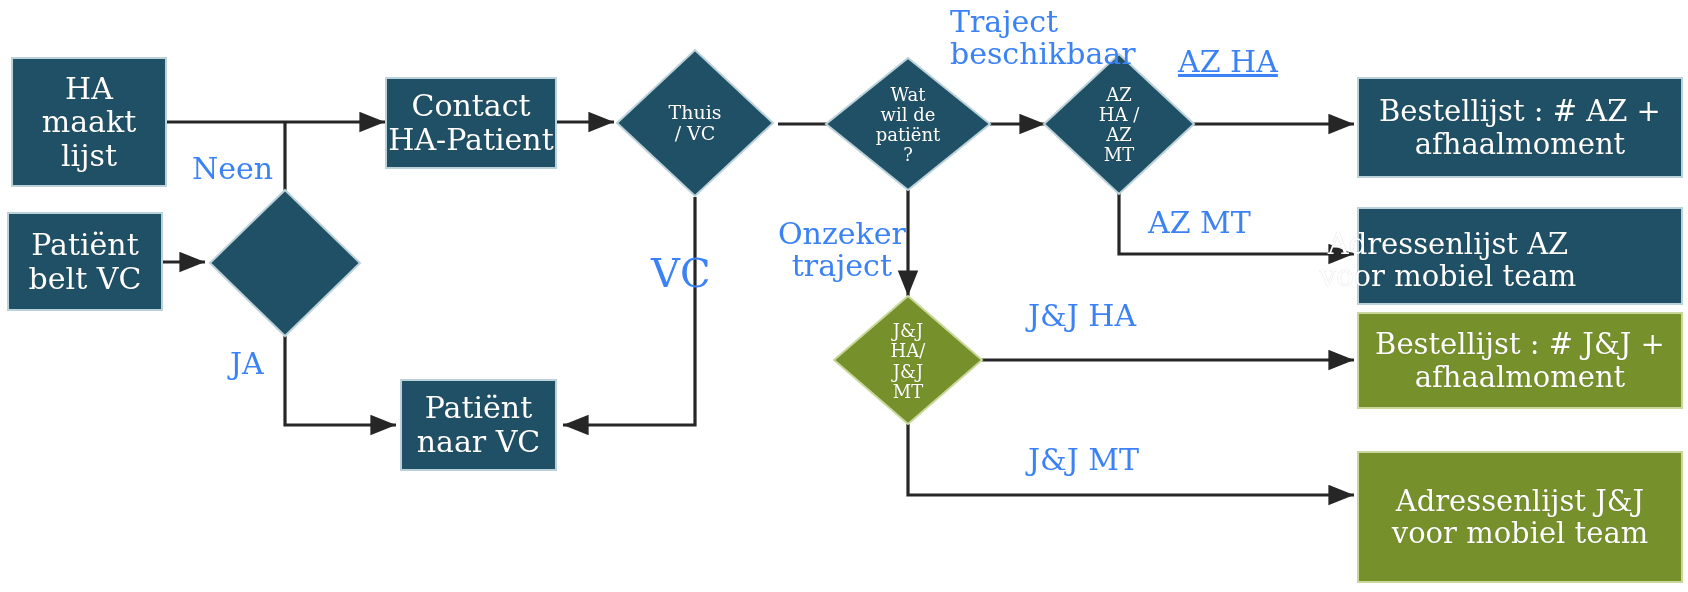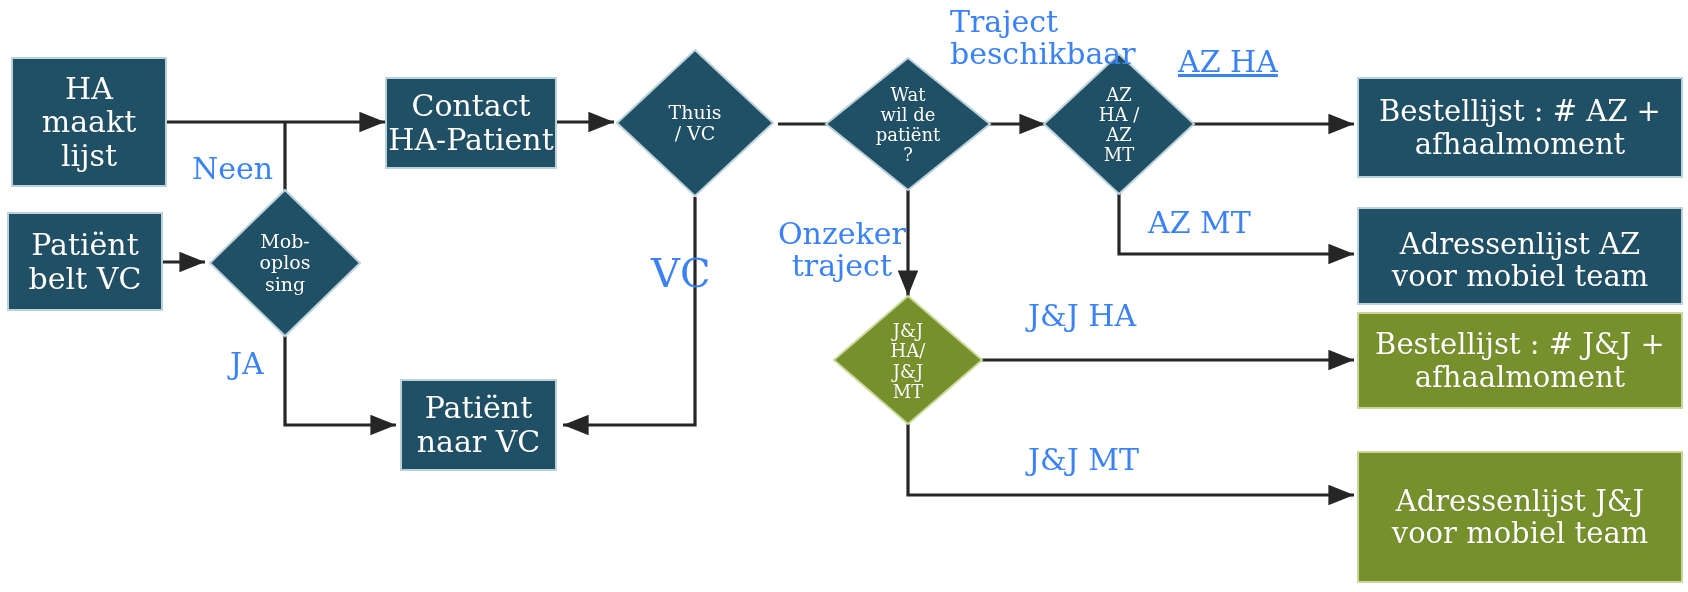--- a/index.html
+++ b/index.html
@@ -114,23 +114,20 @@
     </g>
   </svg>
 
   <div class="node-text" style="left:12px;  top:58px;  width:154px; height:128px; font-size:30px;">HA
 maakt
 lijst</div>
 
   <div class="node-text" style="left:8px;   top:213px; width:154px; height:97px;  font-size:30px;">Patiënt
 belt VC</div>
 
-  <div class="node-text" style="left:225px; top:203px; width:120px; height:120px; font-size:19px;">Mob-
-oplos
-sing</div>
 
   <div class="node-text" style="left:640px; top:68px;  width:110px; height:110px; font-size:19px;">Thuis
 / VC</div>
 
   <div class="node-text" style="left:386px; top:78px;  width:170px; height:90px;  font-size:30px;">Contact
 HA-Patient</div>
 
   <div class="node-text" style="left:401px; top:380px; width:155px; height:90px;  font-size:30px;">Patiënt
 naar VC</div>
 
@@ -145,21 +142,21 @@
 MT</div>
 
   <div class="node-text" style="left:853px; top:304px; width:110px; height:115px; font-size:18px;">J&amp;J
 HA/
 J&amp;J
 MT</div>
 
   <div class="node-text" style="left:1358px; top:78px; width:324px; height:99px; font-size:29px;">Bestellijst : # AZ +
 afhaalmoment</div>
 
-  <div class="node-text" style="left:1358px; top:208px; width:324px; height:104px; font-size:29px;border-radius:6px;">Adressenlijst AZ
+  <div class="node-text" style="left:1286px; top:208px; width:324px; height:104px; font-size:29px;border-radius:6px;">Adressenlijst AZ
 voor mobiel team</div>
 
   <div class="node-text" style="left:1358px; top:313px; width:324px; height:95px; font-size:29px;">Bestellijst : # J&amp;J +
 afhaalmoment</div>
 
   <div class="node-text" style="left:1358px; top:452px; width:324px; height:130px; font-size:29px;">Adressenlijst J&amp;J
 voor mobiel team</div>
 
   <div class="edge-label" style="left:192px; top:153px; font-size:30px;">Neen</div>
 

